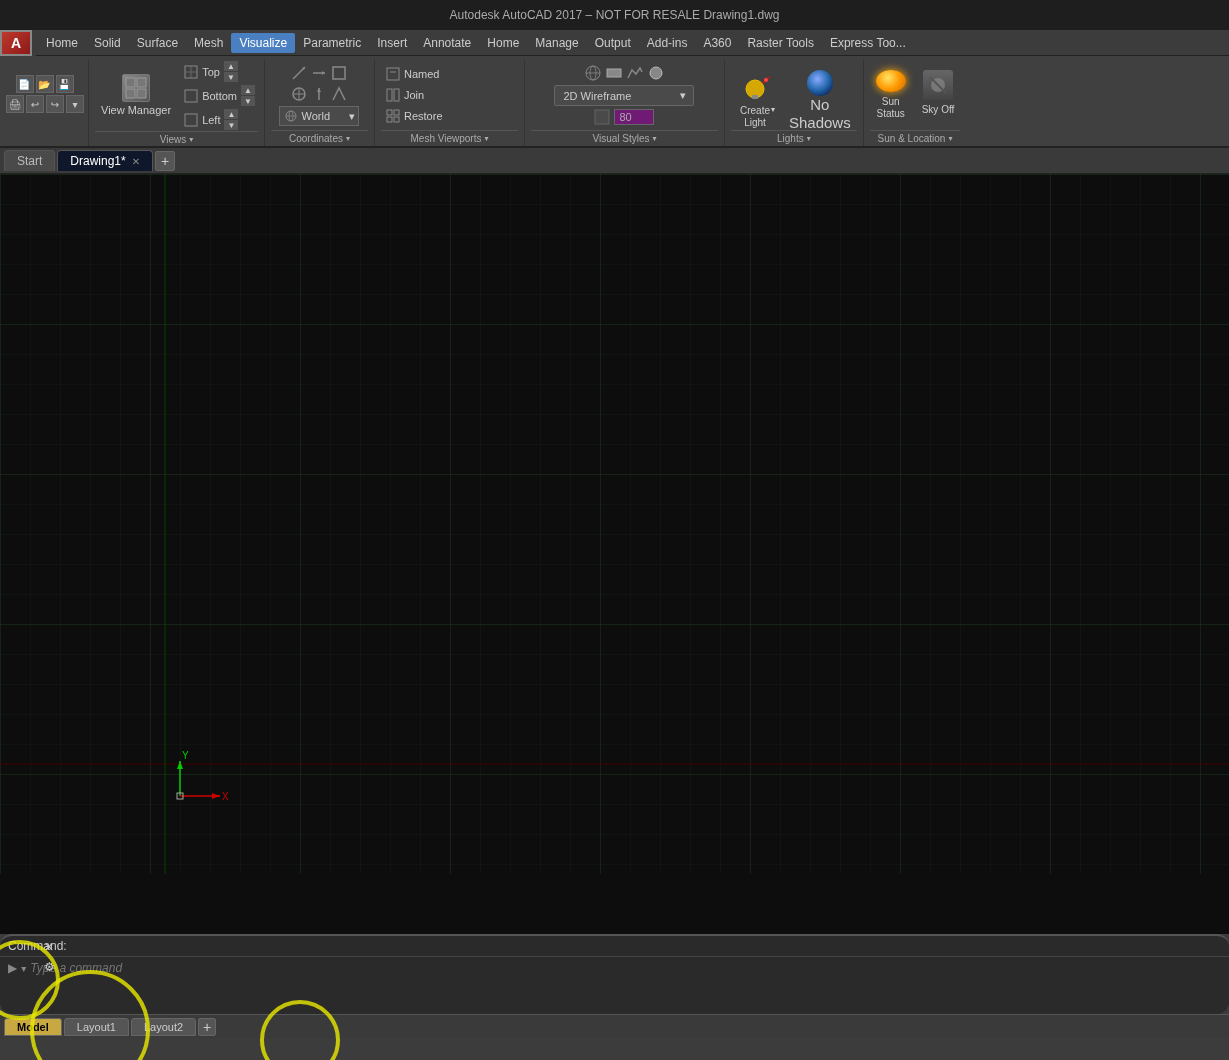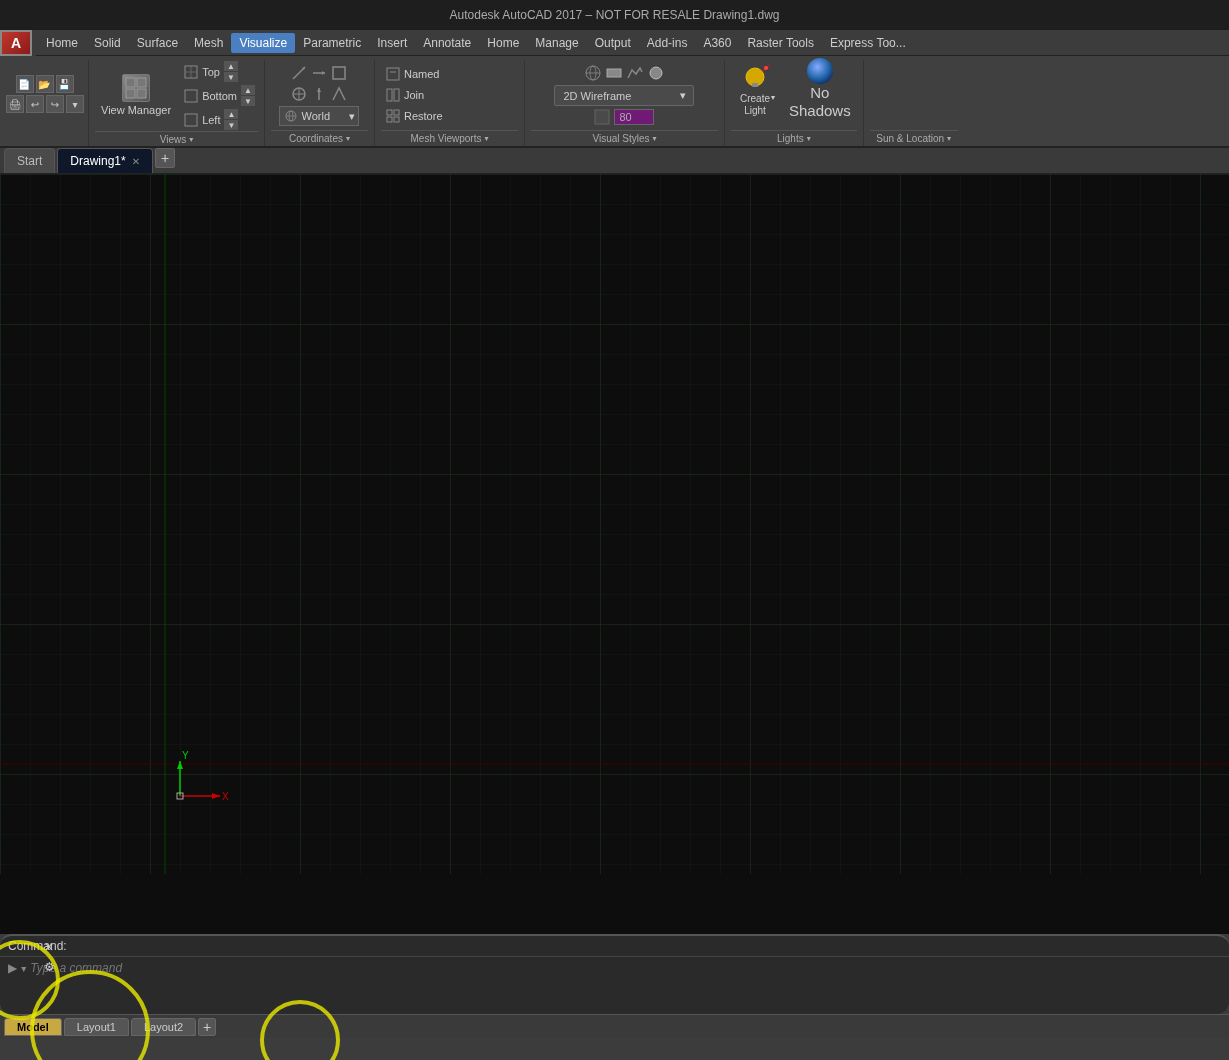--- a/index.html
+++ b/index.html
@@ -232,20 +232,21 @@
       flex: 1;
       position: relative;
       overflow: hidden;
     }
 
     
     #tab-bar {
       height: 26px;
       background: #3a3a3a;
       display: flex;
+      align-items: center;
       padding-left: 4px;
       gap: 2px;
       border-bottom: 1px solid #222;
     }
     .drawing-tab {
       padding: 3px 12px;
       font-size: 12px;
       color: #bbb;
       cursor: pointer;
       border-top-left-radius: 4px;
@@ -639,21 +640,21 @@
           <input class="opacity-input" type="text" value="80" style="width: 40px; background: #701a75; border: 1px solid rgb(102, 102, 102); color: rgb(170, 170, 170); padding: 1px 4px; font-size: 11px;">
         </div>
       </div>
       <div class="ribbon-group-label">
         <span>Visual Styles</span>
         <span class="expand-arrow">▾</span>
       </div>
     </div>
 
     <div class="ribbon-group" style="min-width:120px;">
-      <div class="ribbon-tools" style="align-items:flex-start; gap:4px;">
+      <div class="ribbon-tools" style="align-items:flex-end; gap:4px;">
 
         <div class="create-light-btn">
 
           <div style="position:relative;width:32px;height:32px;">
             <svg width="32" height="32" viewBox="0 0 32 32">
 
               <circle cx="16" cy="16" r="9" fill="#d4a800" stroke="#e8c000" stroke-width="1"></circle>
               <rect x="13" y="22" width="6" height="4" rx="1" fill="#888"></rect>
 
               <line x1="26" y1="8" x2="30" y2="4" stroke="#f00" stroke-width="1.5"></line>
@@ -672,20 +673,37 @@
           <div class="label">No<br>Shadows</div>
         </div>
       </div>
       <div class="ribbon-group-label">
         <span>Lights</span>
         <span class="expand-arrow">▾</span>
       </div>
     </div>
 
     <div class="ribbon-group" style="min-width:100px;">
+      <div class="ribbon-tools" style="align-items:center; gap:4px;">
+
+        <div class="sun-btn">
+          <div class="icon-sun" style="width:30px;height:30px;margin-bottom:4px;"></div>
+          <div class="label" style="font-size:10px;text-align:center;line-height:1.2;">Sun<br>Status</div>
+        </div>
+
+        <div class="sun-btn">
+          <div style="width:30px;height:30px;background:linear-gradient(180deg,#666 0%,#444 100%);border-radius:3px;margin-bottom:4px;display:flex;align-items:center;justify-content:center;">
+            <svg width="20" height="20" viewBox="0 0 20 20">
+              <circle cx="10" cy="10" r="7" fill="#888" opacity="0.7"></circle>
+              <line x1="2" y1="2" x2="18" y2="18" stroke="#555" stroke-width="2"></line>
+            </svg>
+          </div>
+          <div class="label" style="font-size:10px;text-align:center;">Sky Off</div>
+        </div>
+      </div>
       <div class="ribbon-group-label">
         <span>Sun &amp; Location</span>
         <span class="expand-arrow">▾</span>
       </div>
     </div>
 
   </div>
 </div>
 
 <div id="tab-bar">

